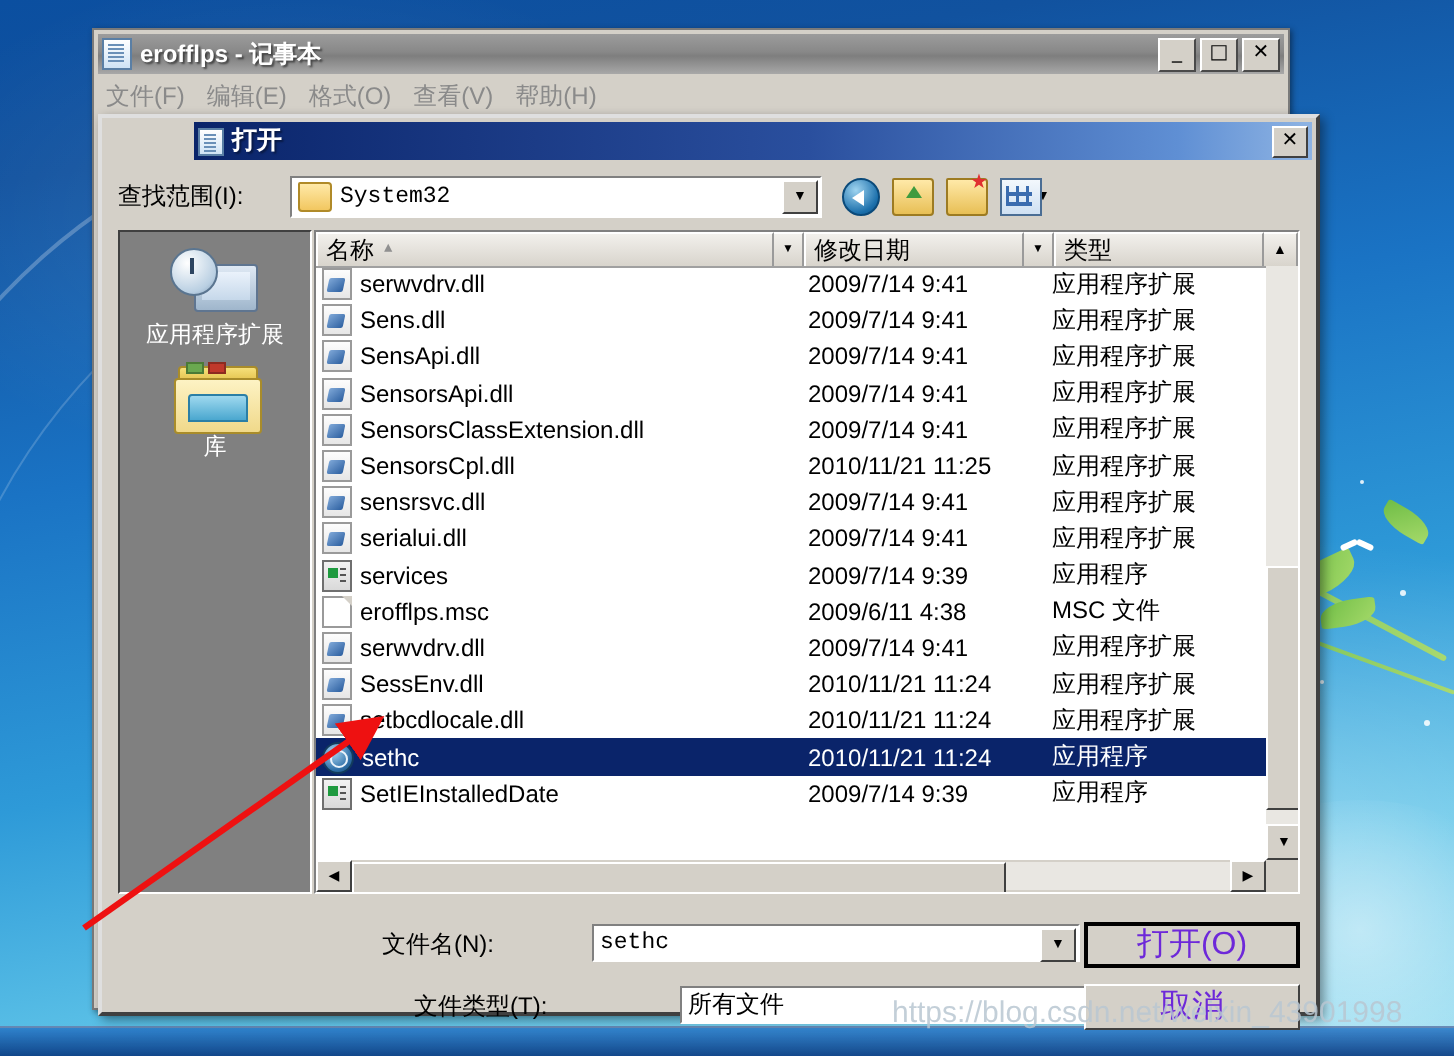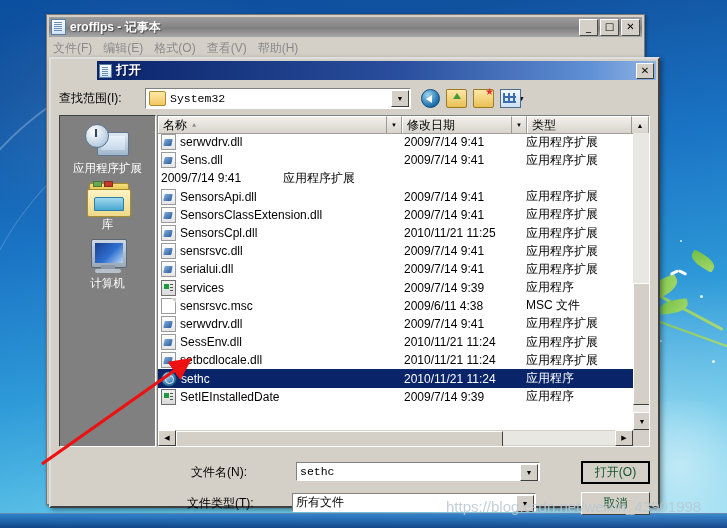--- a/index.html
+++ b/index.html
@@ -186,23 +186,23 @@
   #l-hsb .hthumb{position:absolute;left:0;top:0;height:14px;width:74%;background:#d4d0c8;
     border:1px solid;border-color:#fff #404040 #404040 #fff;}
 
   
   .frow{position:absolute;display:flex;align-items:flex-end;}
   .flabel{width:105px;font-size:12px;color:#000;}
   .finput{height:19px;background:#fff;border:1px solid;border-color:#808080 #fff #fff #808080;
     position:relative;display:flex;align-items:center;padding-left:3px;box-sizing:border-box;}
   .finput .v{font-family:"Liberation Mono","DejaVu Sans Mono",monospace;font-size:11.5px;color:#000;}
   .finput .vcn{font-family:Liberation Sans, sans-serif;font-size:12px;color:#000;}
-  .dbtn{position:absolute;right:8px;width:69px;height:23px;background:#d4d0c8;
+  .dbtn{position:absolute;right:8px;width:108px;height:23px;background:#d4d0c8;
     border:1px solid;border-color:#fff #404040 #404040 #fff;
-    display:flex;align-items:center;justify-content:center;font-size:12px;color:#14532d;box-sizing:border-box;}
+    display:flex;align-items:center;justify-content:center;font-size:16px;color:#6d28d9;box-sizing:border-box;}
   .dbtn.def{border:2px solid #000;}
 
   
   #arrow{position:absolute;left:0;top:0;width:727px;height:528px;pointer-events:none;}
   
   #wm{position:absolute;left:446px;top:498px;font-size:15px;color:#b9c7d2;opacity:.85;white-space:nowrap;}
 </style>
 </head>
 <body>
 
@@ -298,28 +298,20 @@
       <div>应用程序扩展</div>
     </div>
     <div class="place">
       <div class="ic ic-lib">
         <span class="tabs"></span>
           <span class="body"></span>
           <span class="books"></span>
       </div>
       <div>库</div>
     </div>
-    <div class="place">
-      <div class="ic ic-comp">
-        <span class="scr"></span>
-          <span class="stand"></span>
-          <span class="base"></span>
-      </div>
-      <div>计算机</div>
-    </div>
   </div>
 
   <div id="listwrap">
     <div id="hdr">
       <div class="hcell" style="width:229px;">
         <span>名称</span>
         <span class="hsort">▲</span>
       </div>
       <div class="hsplit">▼</div>
       <div class="hcell" style="width:110px;">
@@ -343,20 +335,24 @@
         </div>
         <div class="row">
           <span class="nm">
             <span class="fi dll"></span>
             <span>Sens.dll</span>
           </span>
           <span class="dt">2009/7/14 9:41</span>
           <span class="ty">应用程序扩展</span>
         </div>
         <div class="row">
+          <span class="nm">
+            <span class="fi dll"></span>
+            <span>SensApi.dll</span>
+          </span>
           <span class="dt">2009/7/14 9:41</span>
           <span class="ty">应用程序扩展</span>
         </div>
         <div class="row">
           <span class="nm">
             <span class="fi dll"></span>
             <span>SensorsApi.dll</span>
           </span>
           <span class="dt">2009/7/14 9:41</span>
           <span class="ty">应用程序扩展</span>
@@ -397,21 +393,21 @@
           <span class="nm">
             <span class="fi exe"></span>
             <span>services</span>
           </span>
           <span class="dt">2009/7/14 9:39</span>
           <span class="ty">应用程序</span>
         </div>
         <div class="row">
           <span class="nm">
             <span class="fi msc"></span>
-            <span>sensrsvc.msc</span>
+            <span>erofflps.msc</span>
           </span>
           <span class="dt">2009/6/11 4:38</span>
           <span class="ty">MSC 文件</span>
         </div>
         <div class="row">
           <span class="nm">
             <span class="fi dll"></span>
             <span>serwvdrv.dll</span>
           </span>
           <span class="dt">2009/7/14 9:41</span>
@@ -468,21 +464,21 @@
   </div>
 
   <div class="frow" style="left:140px;top:403px;">
     <span class="flabel">文件名(N):</span>
     <div class="finput" style="width:244px;">
       <span class="v">sethc</span>
       <span class="combo-arrow">▼</span>
     </div>
   </div>
 
-  <div class="frow" style="left:136px;top:434px;">
+  <div class="frow" style="left:156px;top:434px;gap:28px;">
     <span class="flabel">文件类型(T):</span>
     <div class="finput" style="width:244px;">
       <span class="vcn">所有文件</span>
       <span class="combo-arrow">▼</span>
     </div>
   </div>
 
   <div class="dbtn def" style="top:402px;">打开(O)</div>
   <div class="dbtn" style="top:433px;">取消</div>
 </div>

